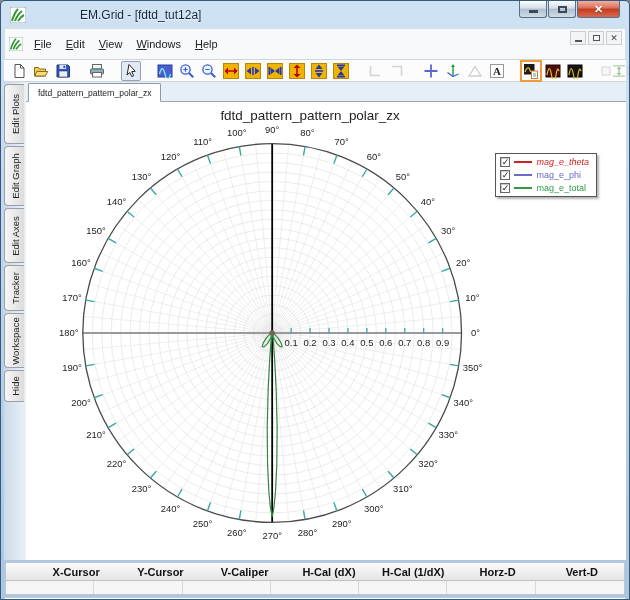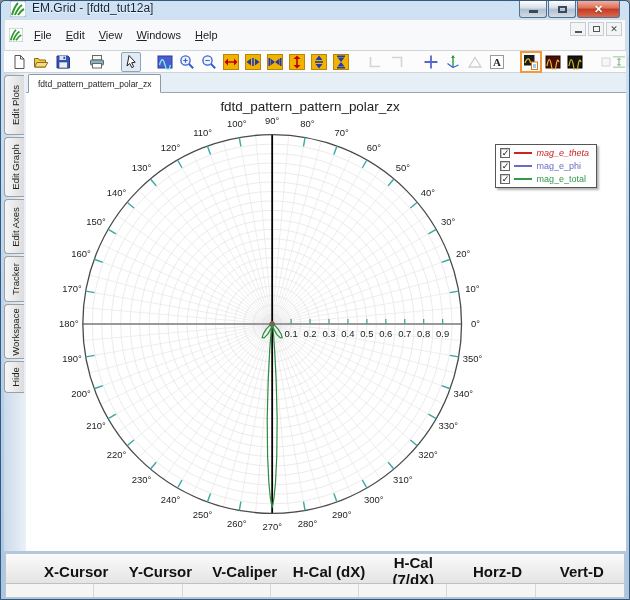--- a/index.html
+++ b/index.html
@@ -1,20 +1,20 @@
 <!DOCTYPE html>
 <html><head>
 <meta charset="utf-8">
 <style>
   html,body{margin:0;padding:0;background:#888;font-family:"Liberation Sans",sans-serif;}
   *{box-sizing:border-box;}
   .win{width:630px;height:600px;border:1px solid #35597d;border-radius:5px 5px 0 0;
        background:linear-gradient(#cfe2f3,#a9c6e2);padding:0 3px 3px;position:relative;overflow:hidden;}
   
-  .titlebar{height:18px;display:flex;padding:0 6px;position:relative;}
+  .titlebar{height:27px;display:flex;align-items:center;padding:0 6px;position:relative;gap:48px;}
   .title-text{font-size:12px;color:#15243a;margin-left:6px;text-shadow:0 1px 1px rgba(255,255,255,.8);}
   .app-icon{width:16px;height:16px;display:inline-block;}
   .winbtns{position:absolute;right:6px;top:0;display:flex;}
   .wbtn{width:28px;height:17px;border:1px solid #53718f;border-top:none;border-radius:0 0 3px 3px;
         background:linear-gradient(#fdfdfd,#d4dee8 45%,#b0bfcd 50%,#d2dce6);
         display:flex;align-items:center;justify-content:center;margin-left:1px;cursor:default;}
   .wbtn .minbar{width:9px;height:3px;background:#3a4a5a;margin-top:5px;}
   .wbtn .maxbox{width:9px;height:7px;border:2px solid #3a4a5a;}
   .wbtn.close{width:43px;background:linear-gradient(#f0b0a0,#dd6d55 45%,#c23a22 50%,#d96a50);
         color:#fff;font-size:11px;font-weight:bold;text-shadow:0 1px 1px rgba(0,0,0,.4);}
@@ -61,21 +61,21 @@
   .legend{position:absolute;top:51px;right:29px;background:#fff;border:1px solid #555;
         box-shadow:2px 2px 2px rgba(0,0,0,.3);padding:3px 7px 3px 4px;display:flex;
         flex-direction:column;gap:3px;}
   .lrow{display:flex;align-items:center;gap:4px;font-size:9px;}
   .cb{width:10px;height:10px;border:1px solid #666;background:#fff;display:flex;align-items:center;
         justify-content:center;font-size:9px;line-height:1;color:#111;box-shadow:inset 1px 1px 0 #c8c8c8;}
   .sw{width:18px;height:0;border-top:2px solid;}
   
   .readout{margin:2px 1px 0;background:#fff;border:1px solid #bfc6cd;}
   .rhead{display:grid;grid-template-columns:repeat(7,1fr);background:linear-gradient(#fbfbfb,#e4e4e4);
-        border-bottom:1px solid #c0c0c0;font-weight:bold;font-size:15px;color:#111;height:30px;
+        border-bottom:1px solid #c0c0c0;font-weight:bold;font-size:11px;color:#111;height:18px;
         align-items:center;text-align:center;padding-left:28px;}
   .rvals{display:grid;grid-template-columns:repeat(7,1fr);height:13px;}
   .rcell{border-right:1px solid #d8d8d8;background:#f5f5f5;}
   .rcell:last-child{border-right:none;}
   
   .statusbar{margin-top:2px;height:19px;background:linear-gradient(#fcfdfe,#e8edf2);
         border:1px solid #c2cbd5;position:relative;}
   .grip{position:absolute;right:3px;bottom:3px;width:2px;height:2px;background:#9aa4ae;
         box-shadow:-4px 0 #9aa4ae,0 -4px #9aa4ae,-8px 0 #b4bcc4,0 -8px #b4bcc4,-4px -4px #b4bcc4;}
 </style>
@@ -521,21 +521,21 @@
       </div>
     </div>
   </div>
 
   <div class="readout">
     <div class="rhead" id="readout-head">
         <span>X-Cursor</span>
         <span>Y-Cursor</span>
         <span>V-Caliper</span>
         <span>H-Cal (dX)</span>
-        <span>H-Cal (7/dX)</span>
+        <span>H-Cal (1/dX)</span>
         <span>Horz-D</span>
         <span>Vert-D</span>
       </div>
     <div class="rvals" id="readout-vals">
         <span class="rcell"></span>
         <span class="rcell"></span>
         <span class="rcell"></span>
         <span class="rcell"></span>
         <span class="rcell"></span>
         <span class="rcell"></span>

